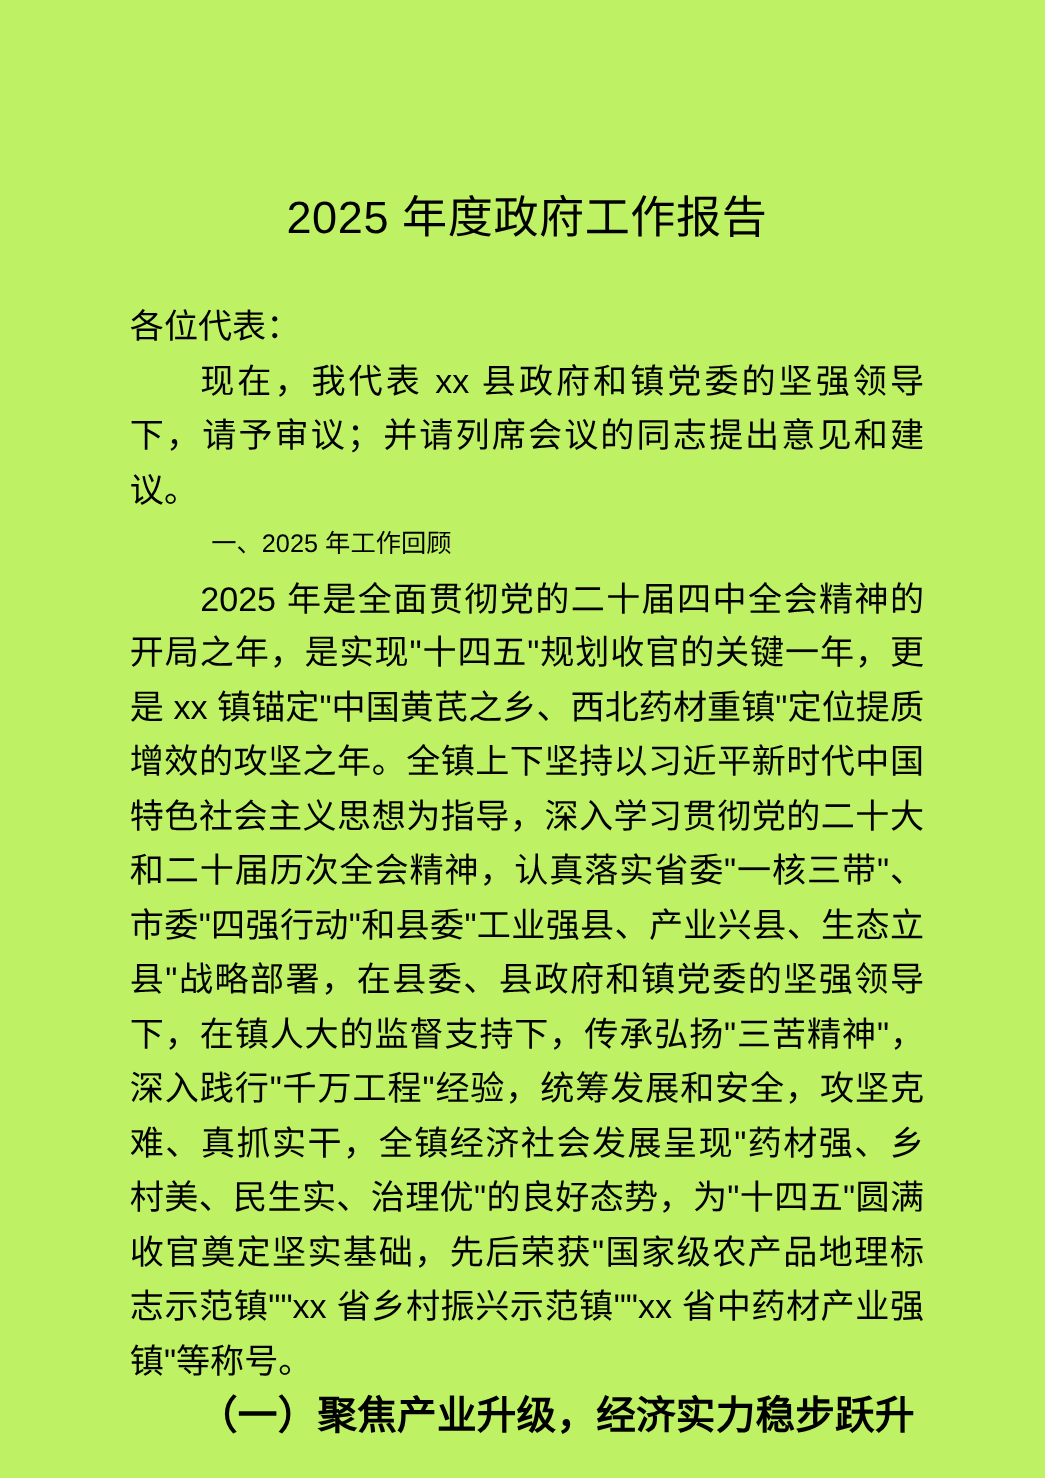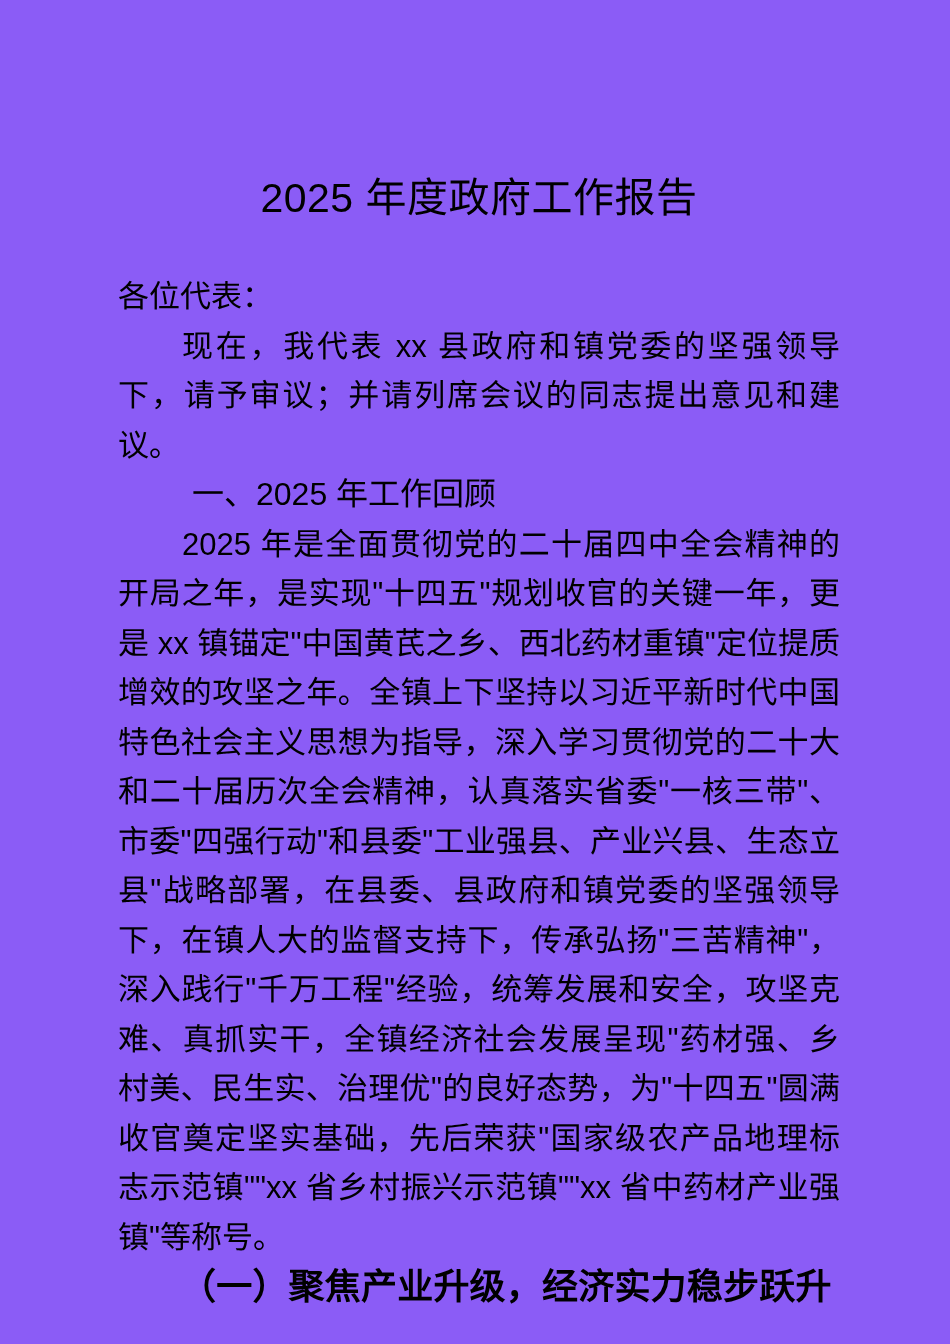--- a/index.html
+++ b/index.html
@@ -72,42 +72,42 @@
     text-align: left;
     text-align-last: left;
   }
 
   p.indent2 {
     text-indent: 64px;
   }
 
   
   p.section-heading {
-    font-size: 32px;
+    font-size: 23px;
     line-height: 49.5px;
     text-indent: 74px;
     text-align: left;
     text-align-last: left;
   }
 
   
   p.sub-heading {
     font-size: 36px;
     font-weight: bold;
     line-height: 49.5px;
     text-indent: 62px;
     text-align: right;
     text-align-last: left;
     letter-spacing: 0.2px;
   }
 </style>
 </head>
 <body style="color: rgb(0, 0, 0);">
 
-<div class="page" style="background: #8b5cf6;">
+<div class="page" style="background: #bef264;">
   <div class="page-body">
 
     <h1 class="doc-title" id="title-el">2025 年度政府工作报告</h1>
 
     <div class="text-flow">
 
       <p class="para salutation">各位代表：</p>
 
       <p class="para indent2">现在，我代表 xx 县政府和镇党委的坚强领导下，请予审议；并请列席会议的同志提出意见和建议。</p>
 

